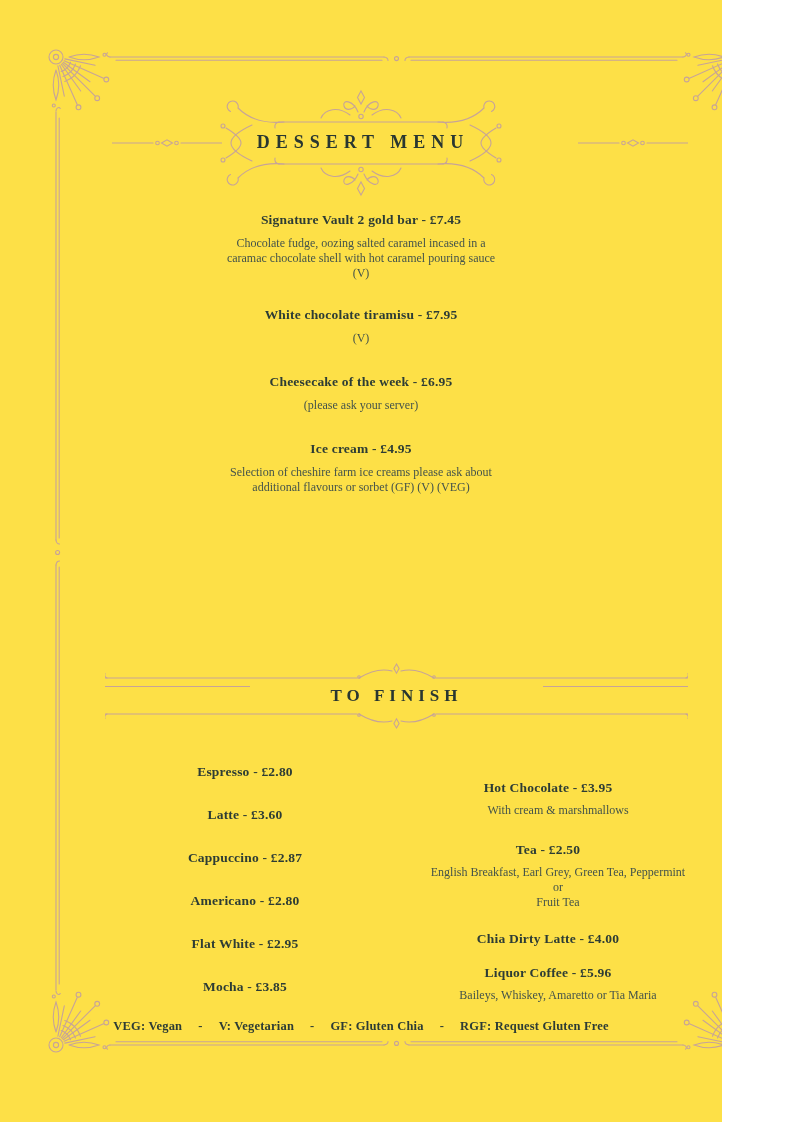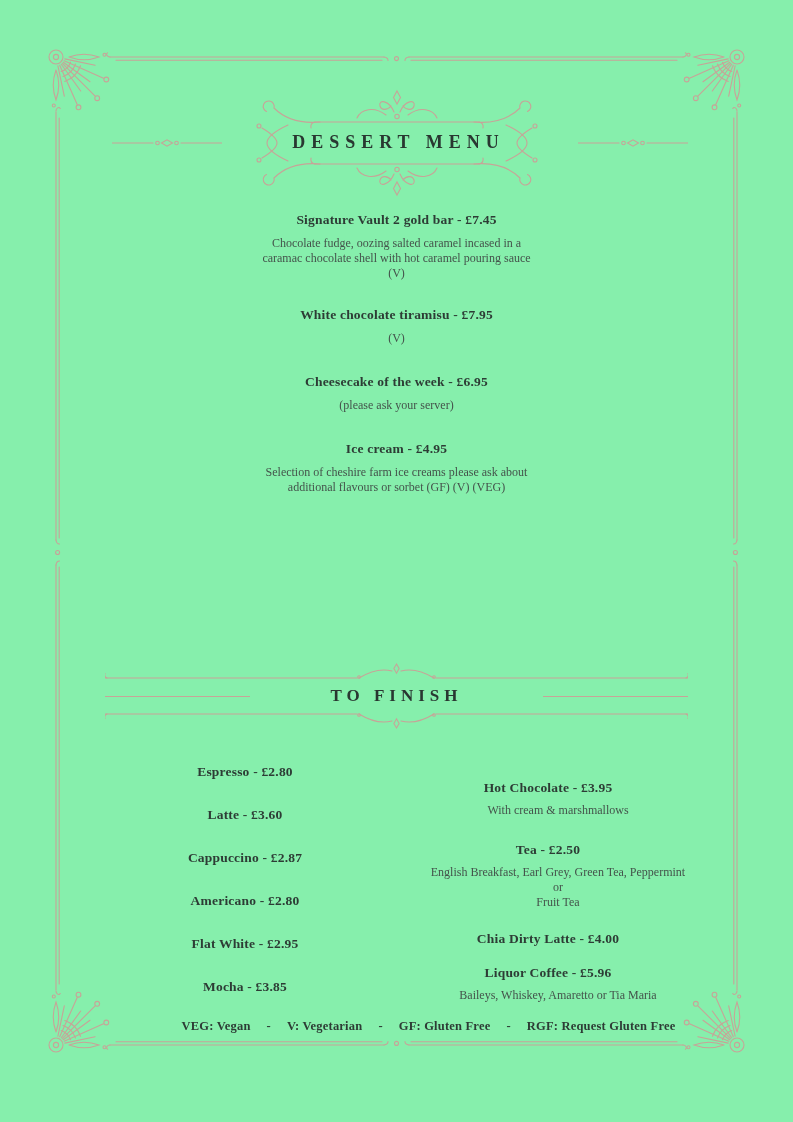--- a/index.html
+++ b/index.html
@@ -1,16 +1,16 @@
 <!DOCTYPE html>
 <html><head>
 <meta charset="utf-8">
 <style>
   html,body{margin:0;padding:0;background:#ffffff;}
-  .page{position:relative;width:793px;height:1122px;background:#86efac;overflow:hidden;
+  .page{position:relative;width:722px;height:1122px;background:#fde047;overflow:hidden;
         font-family:"Liberation Serif","DejaVu Serif",serif;color:#2d3c35;}
   svg{display:block;}
   .orn{stroke:#c7a498;fill:none;stroke-width:1.1;stroke-linecap:round;}
   .frame-svg{position:absolute;left:0;top:0;}
 
   
   .header-wrap{position:absolute;left:50%;top:88px;width:310px;height:112px;transform:translateX(-50%);}
   .header-wrap svg{position:absolute;left:0;top:0;}
   .page-title{position:absolute;left:0;top:44px;width:100%;text-align:center;
               font-size:18px;font-weight:bold;letter-spacing:6px;color:#293731;padding-left:4px;box-sizing:border-box;}
@@ -21,38 +21,38 @@
   .dessert-list{position:absolute;top:210px;left:50%;transform:translateX(-50%);width:430px;text-align:center;}
   .d-item{margin-bottom:26px;}
   .d-item:first-child{margin-bottom:24px;}
   .item-name{font-size:13.5px;font-weight:bold;line-height:20px;color:#2d3c35;letter-spacing:0.2px;}
   .item-desc{font-size:12px;line-height:15px;color:#44534b;margin-top:6px;white-space:pre-line;}
   .item-desc:empty{display:none;}
 
   
   .tf-block{position:absolute;top:658px;left:105px;width:583px;}
   .tf-flip{transform:scaleY(-1);}
-  .tf-row{display:flex;align-items:center;justify-content:center;gap:80px;height:20px;margin:2px 0;}
+  .tf-row{display:flex;justify-content:center;gap:80px;height:20px;margin:2px 0;}
   .tf-rule{width:148px;height:1px;background:#c7a498;}
   .tf-title{font-size:17px;font-weight:bold;letter-spacing:5px;color:#293731;white-space:nowrap;}
 
   
   .drinks{position:absolute;top:762px;left:105px;width:583px;display:flex;}
   .col{width:280px;text-align:center;}
   .col.left .drink{margin-bottom:23px;text-align:center;}
   .col.right{margin-left:23px;padding-top:16px;}
   .drink-name{font-size:13.5px;font-weight:bold;line-height:20px;letter-spacing:0.2px;color:#2d3c35;}
   .drink-desc{font-size:12px;line-height:15px;color:#44534b;margin-top:5px;white-space:pre-line;margin-left:20px;}
   .drink-desc:empty{display:none;}
   .r1{margin-bottom:22px;}.r2{margin-bottom:19px;}.r3{margin-bottom:14px;}
 
   
   .footer-legend{position:absolute;top:1016px;left:0;width:100%;height:20px;
     display:flex;align-items:center;justify-content:center;gap:16px;
-    font-size:12.5px;font-weight:bold;color:#2d3c35;letter-spacing:0.2px;padding-left:32px;}
+    font-size:12.5px;font-weight:bold;color:#2d3c35;letter-spacing:0.2px;}
 </style>
 </head>
 <body>
 
 <div class="page">
 
   <svg class="frame-svg orn" width="793" height="1122" viewBox="0 0 793 1122">
     <defs>
       <g id="corner">
         <circle cx="0" cy="0" r="7"></circle>
@@ -240,18 +240,18 @@
         <div class="drink-desc">Baileys, Whiskey, Amaretto or Tia Maria</div>
       </div>
     </div>
   </div>
 
   <div class="footer-legend">
     <span>VEG: Vegan</span>
     <span>-</span>
     <span>V: Vegetarian</span>
     <span>-</span>
-    <span>GF: Gluten Free</span>
+    <span>GF: Gluten Chia</span>
     <span>-</span>
     <span>RGF: Request Gluten Free</span>
   </div>
 
 </div>
 
 </body></html>

